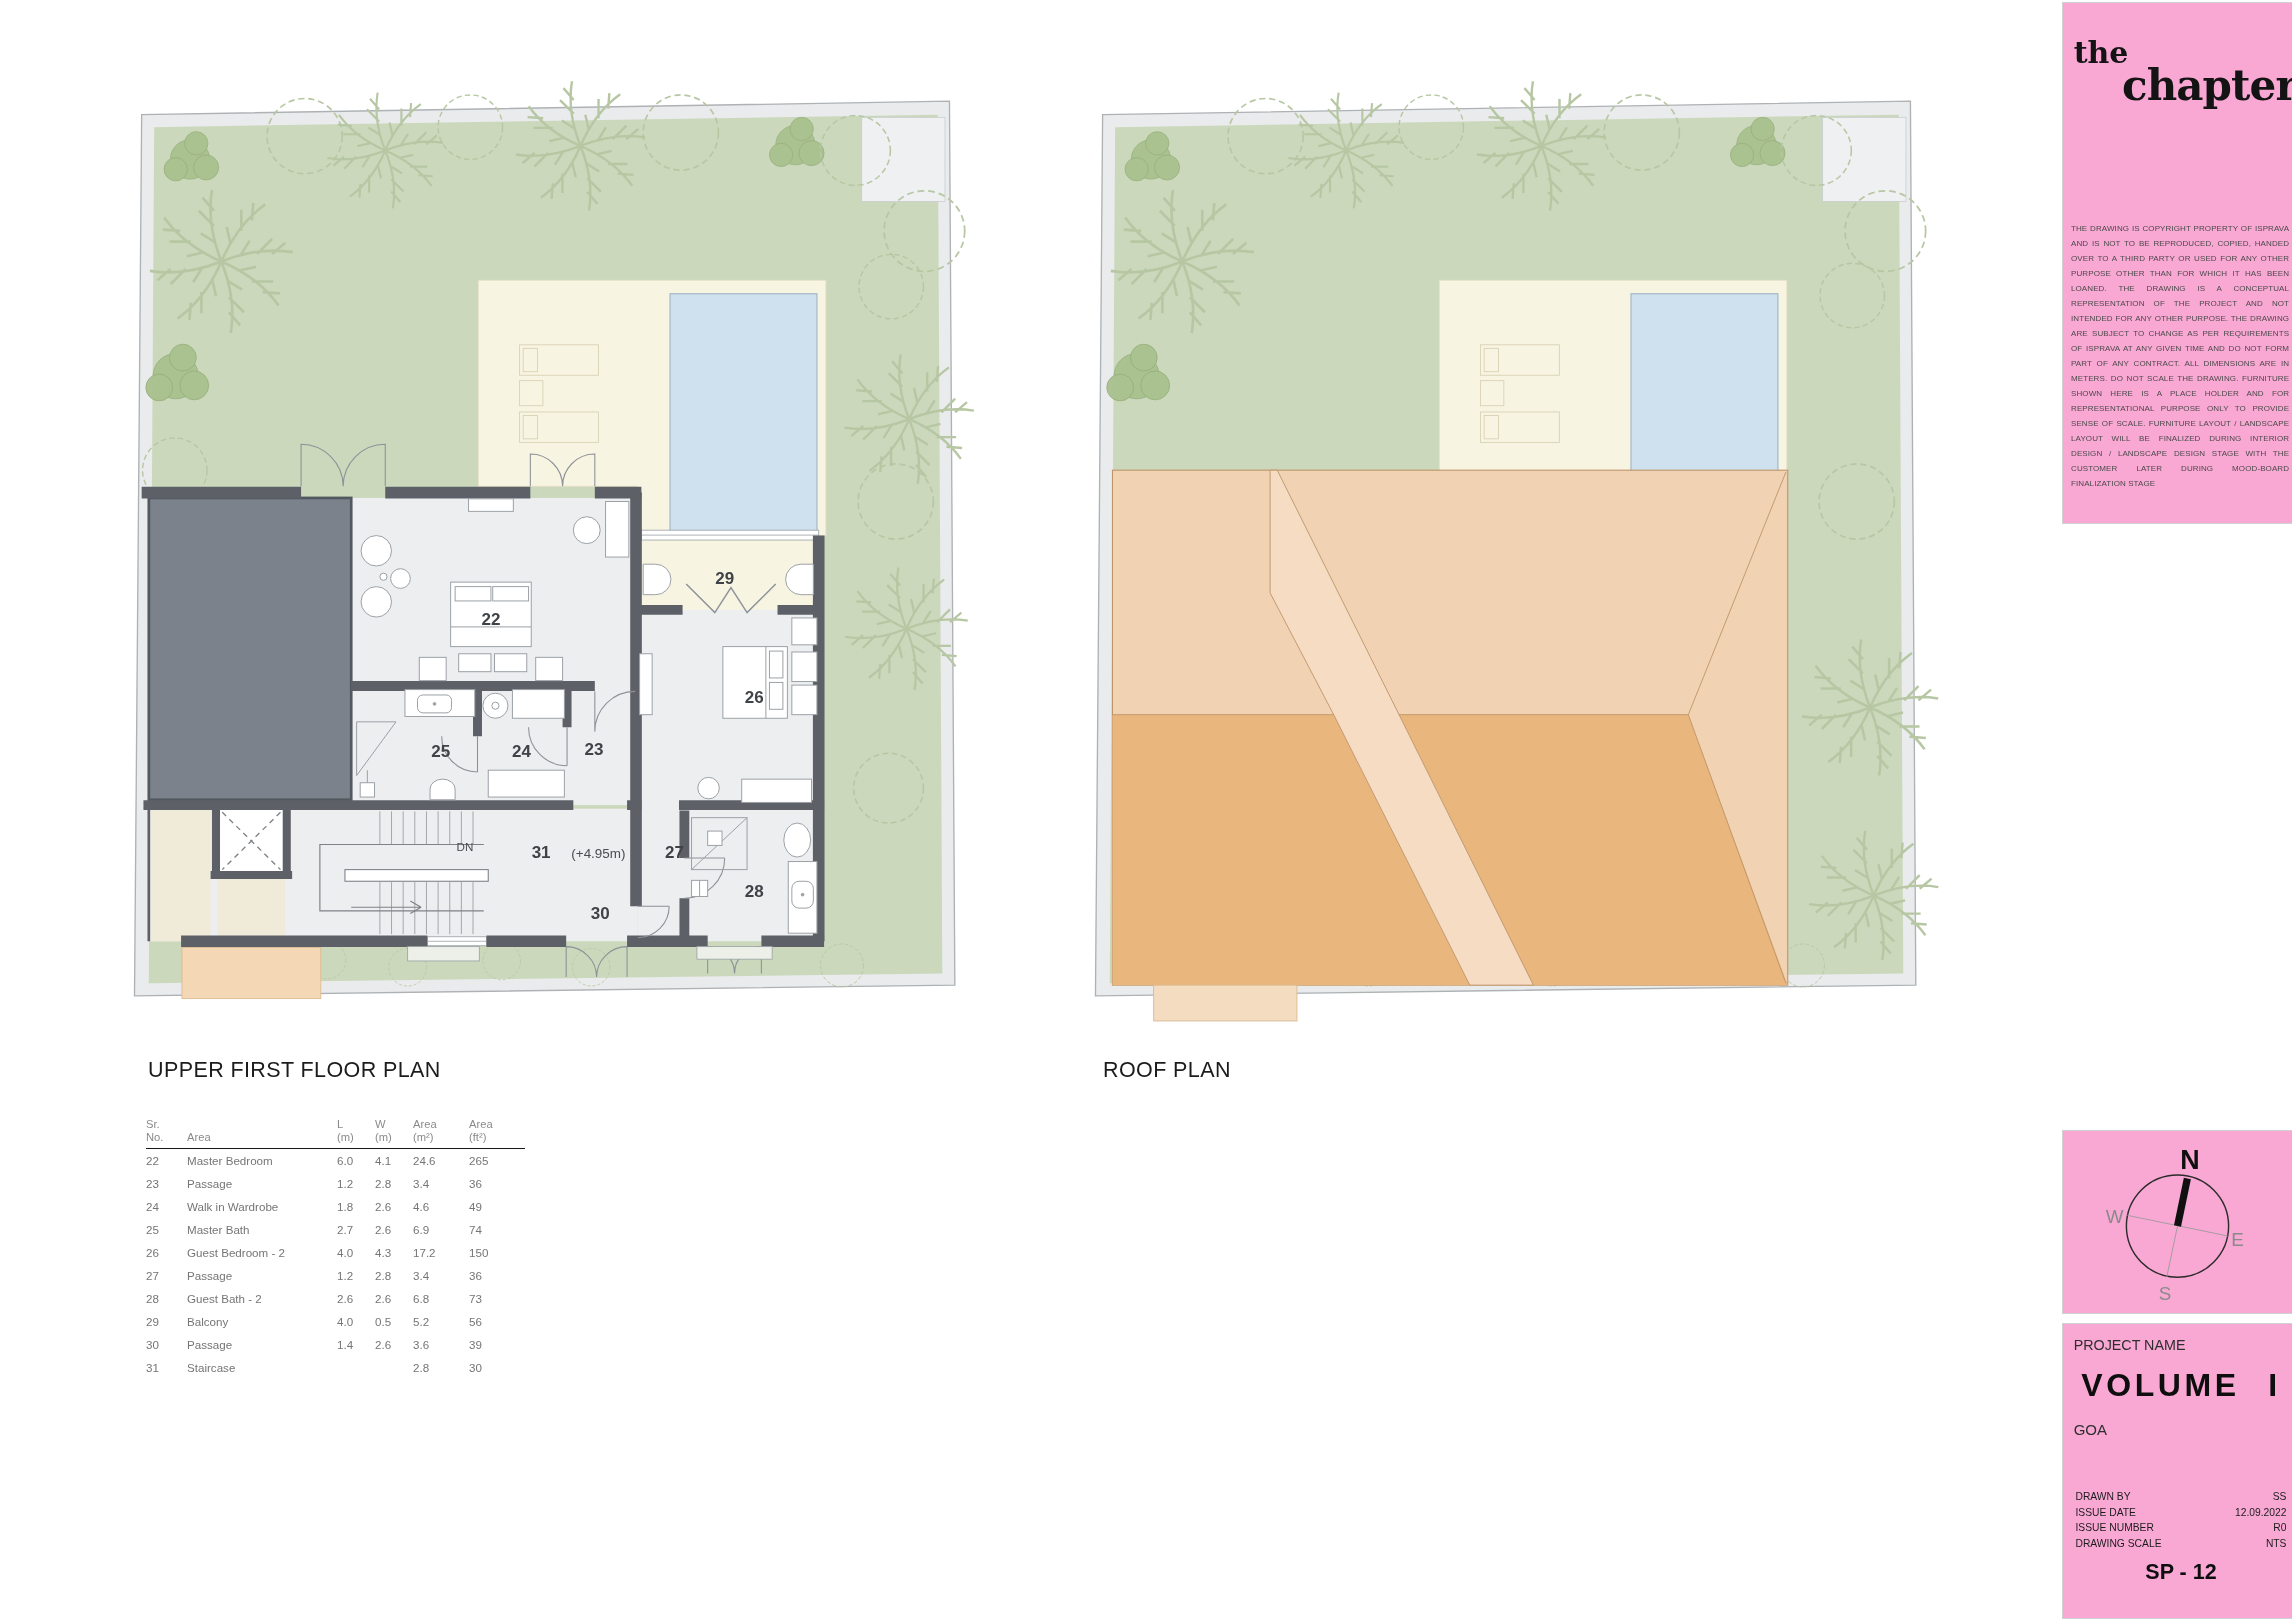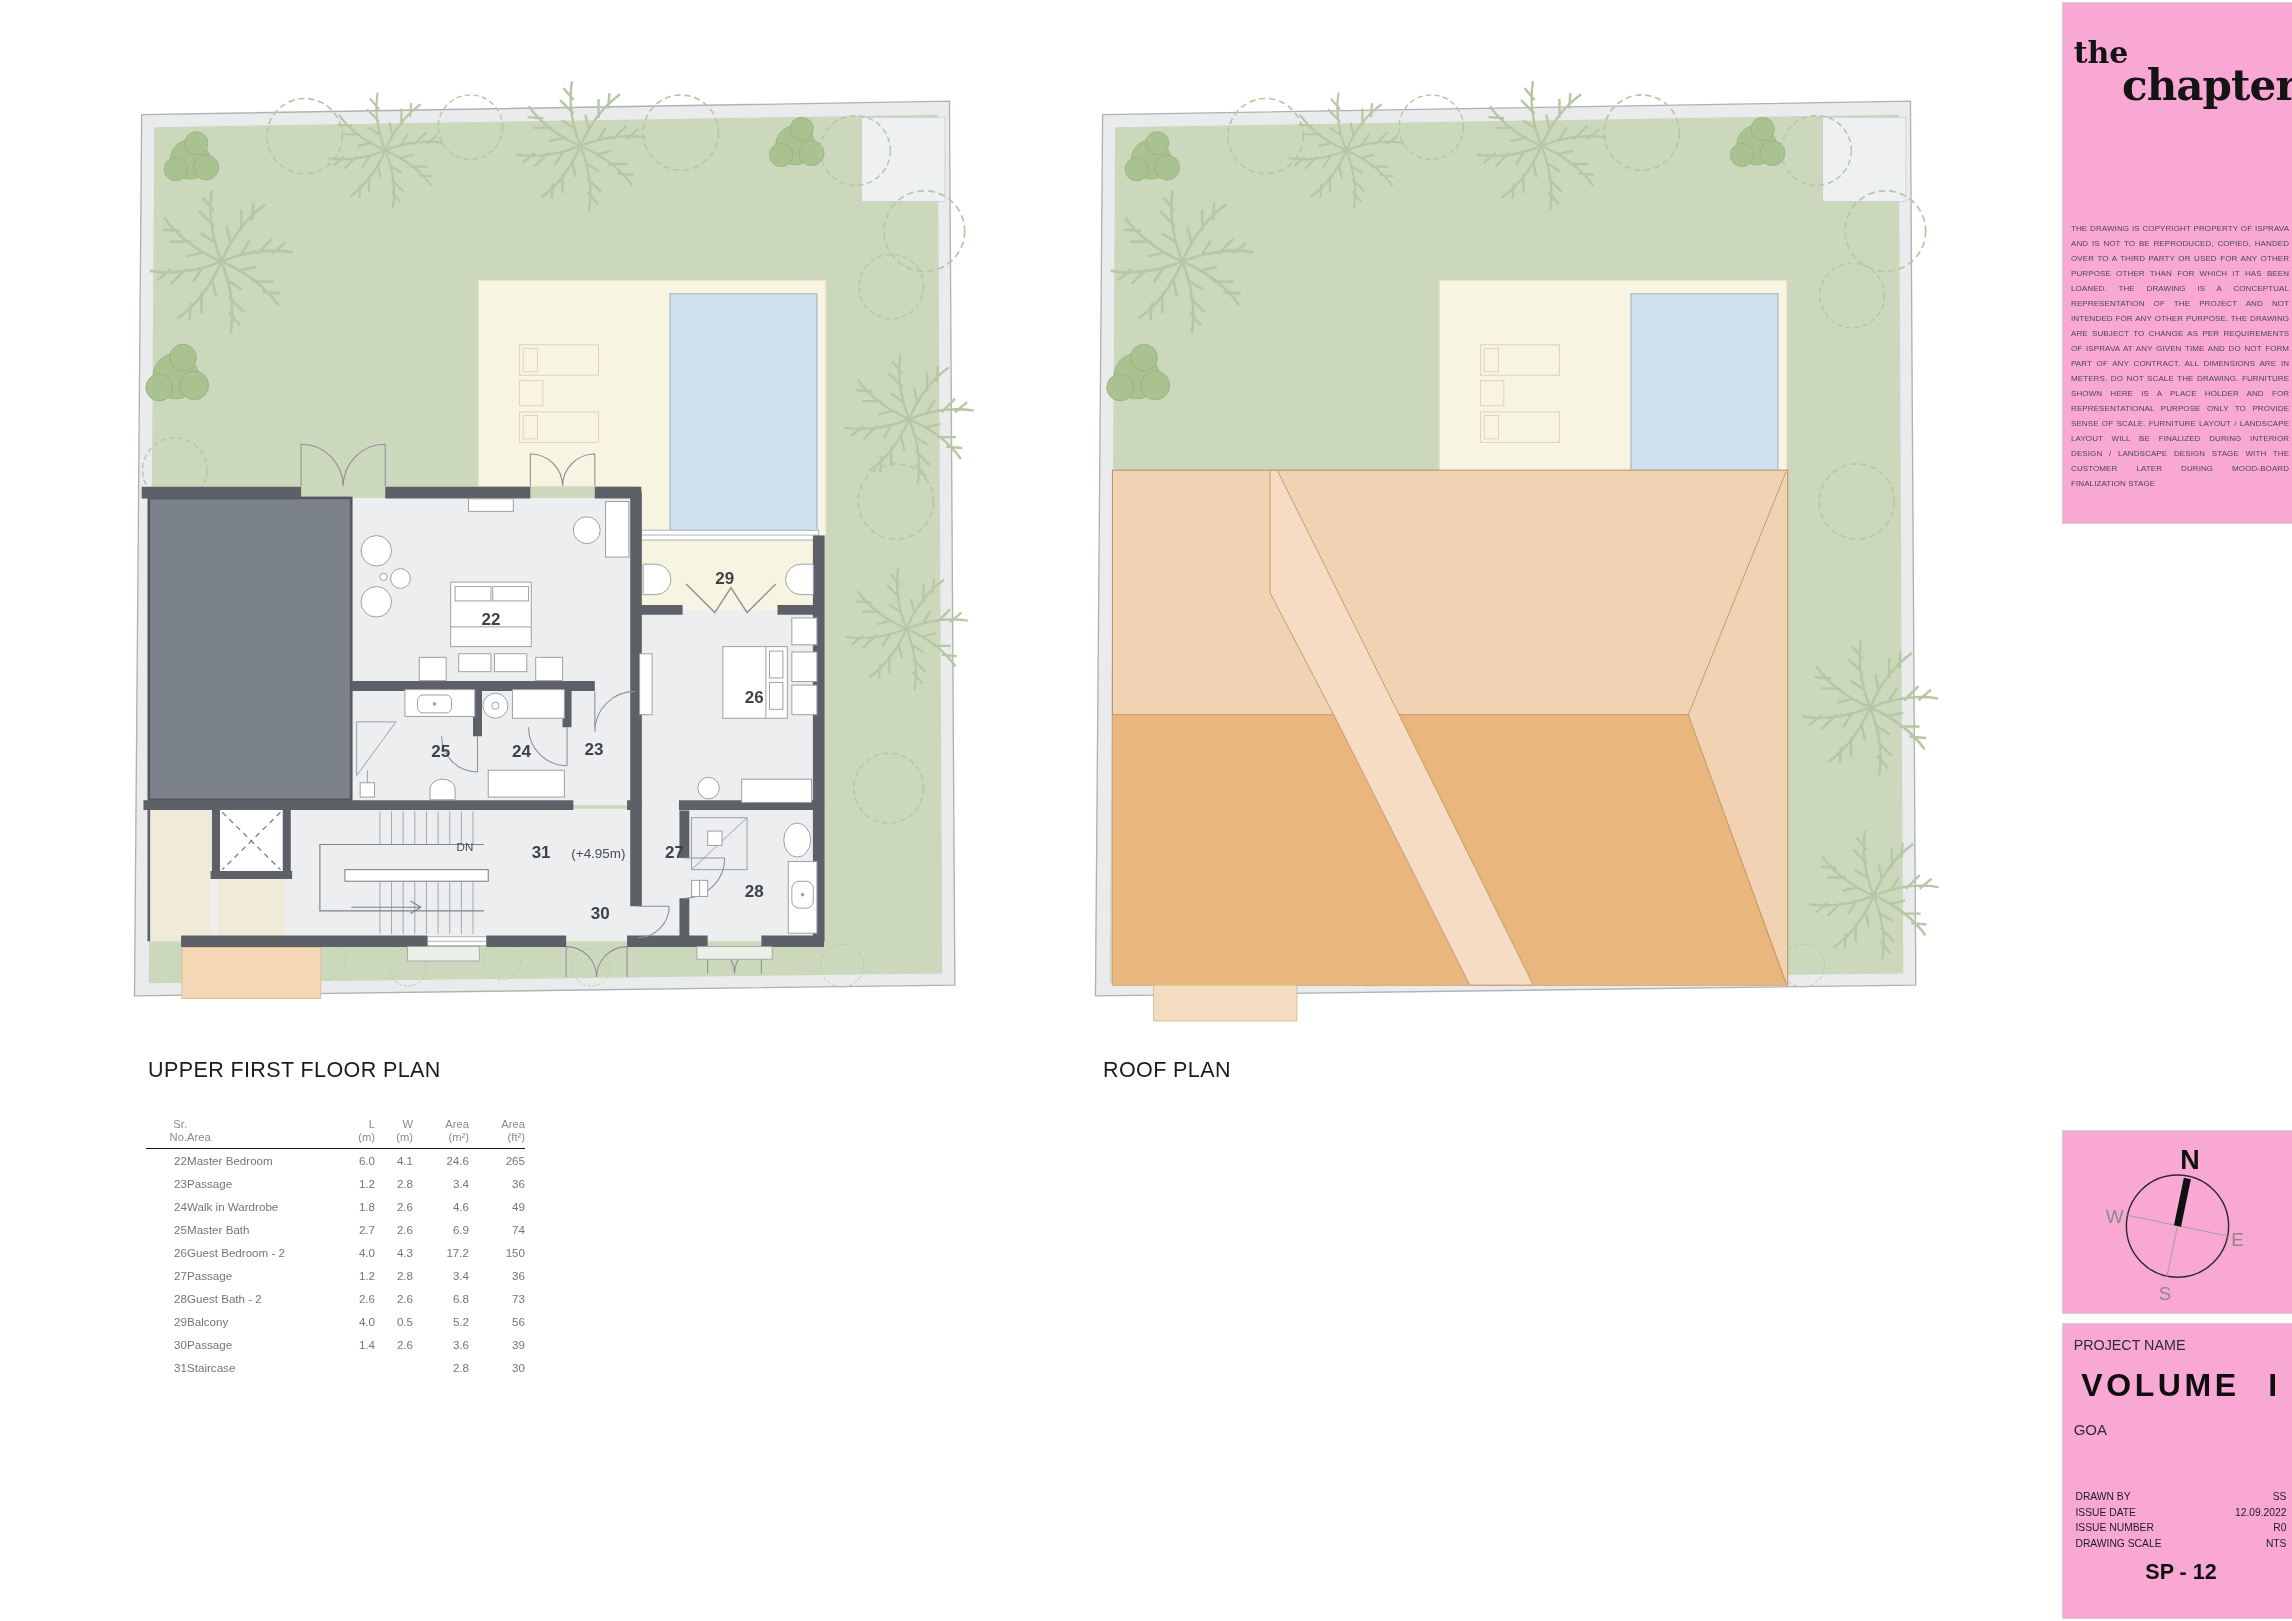--- a/index.html
+++ b/index.html
@@ -10,21 +10,21 @@
   .small-lbl{font-size:13px;fill:#4a4e52;}
   .level-lbl{font-size:15px;fill:#4a4e52;}
   .plan-title{position:absolute;font-size:21.5px;color:#1c1c1c;letter-spacing:0.4px;white-space:nowrap;}
 
   
   .area-table{position:absolute;left:146px;top:1118px;border-collapse:collapse;table-layout:fixed;
               color:#757575;font-size:11.6px;}
   .area-table th{font-weight:normal;color:#8a8a8a;font-size:11.2px;vertical-align:bottom;
                  padding:0 0 4.5px 0;border-bottom:1.8px solid #161616;line-height:12.5px;}
   .area-table td{height:23px;padding:0;}
-  .c{text-align:right;} .l{text-align:left;}
+  .c{text-align:left;} .l{text-align:left;}
 
   
   .tb-box{position:absolute;left:2062px;width:238px;border:0.9px solid #cfd2d4;background:#f9a8d4;box-sizing:border-box;}
   .logo{position:absolute;left:0;top:36px;width:100%;color:#141414;}
   .logo .t1{font-family:"DejaVu Serif",serif;font-weight:800;font-size:30px;line-height:27px;margin-left:10.7px;}
   .logo .t2{font-family:"DejaVu Serif",serif;font-weight:800;font-size:42px;line-height:39px;margin-left:59px;letter-spacing:-0.9px;}
   .copyright{position:absolute;left:8px;right:9.9px;top:218px;font-size:8px;line-height:15px;
              color:#4a4a4a;text-align:justify;letter-spacing:0.1px;}
   .home-title{position:absolute;width:100%;text-align:center;top:213px;font-size:24px;font-weight:bold;
               color:#111;letter-spacing:0.9px;}

